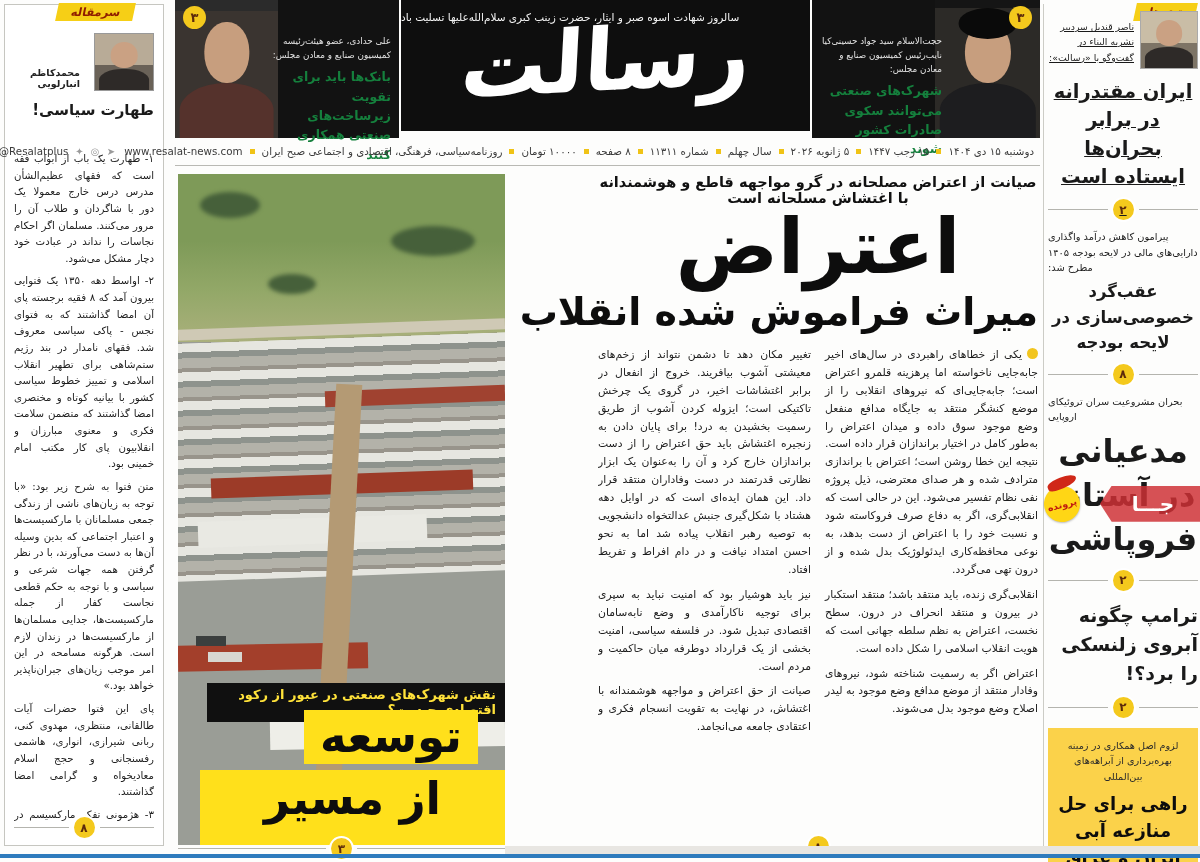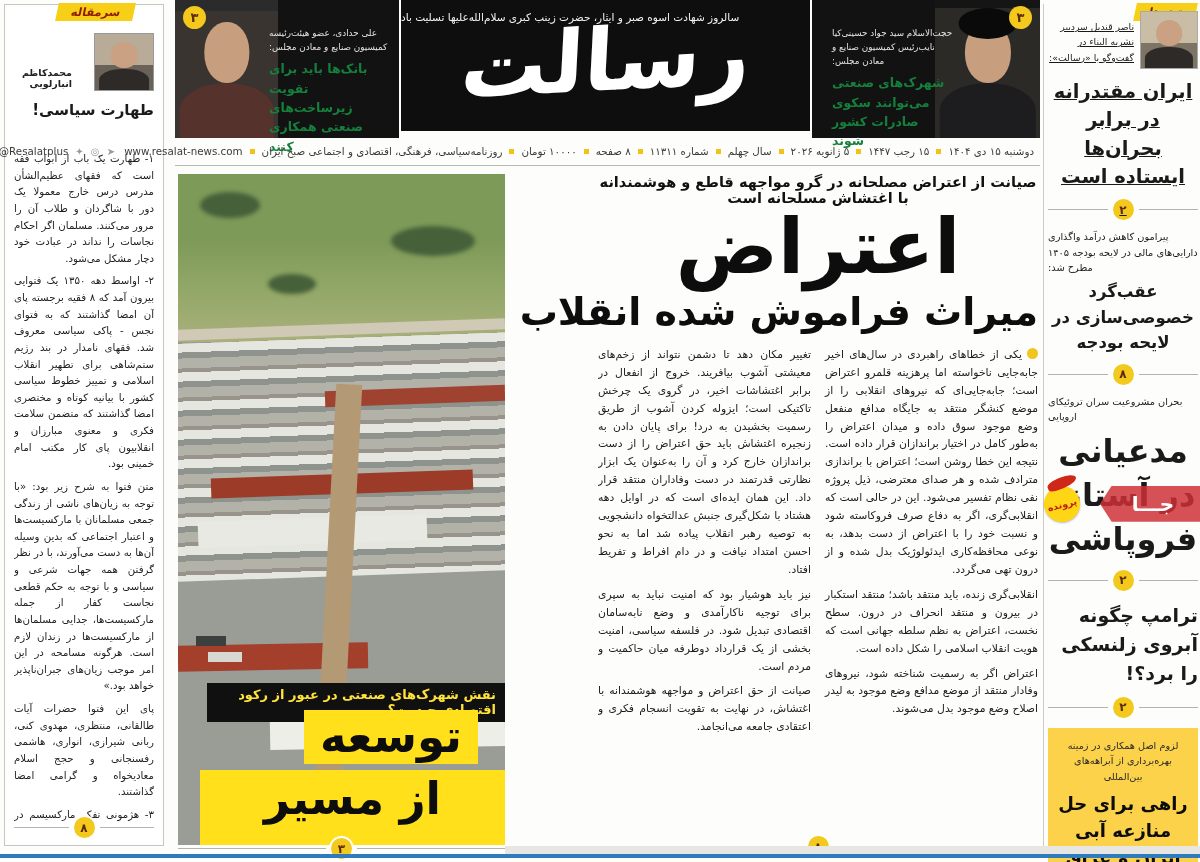--- a/index.html
+++ b/index.html
@@ -17,21 +17,21 @@
   .portrait { background:linear-gradient(180deg,#b8ab97 0 55%,#6a6258 55%); position:relative; overflow:hidden; }
   .portrait::before { content:""; position:absolute; top:14%; left:50%; transform:translateX(-50%);
              width:46%; height:46%; border-radius:50% 50% 46% 46%; background:#caa183; }
   .portrait::after { content:""; position:absolute; bottom:-4%; left:50%; transform:translateX(-50%);
              width:86%; height:42%; border-radius:46% 46% 0 0; background:#2e2a28; }
 
   
   .editorial { position:absolute; left:4px; top:4px; width:160px; height:842px;
                border:1px solid #c6c6c0; background:#fff; box-sizing:border-box; padding:6px 9px; }
   .ed-tab { position:absolute; top:-2px; left:52px; }
-  .ed-head { display:flex; gap:22px; margin-top:22px; align-items:flex-end; }
+  .ed-head { display:flex; gap:14px; margin-top:22px; align-items:flex-end; }
   .ed-photo { width:58px; height:56px; border:1px solid #999; flex:none; }
   .ed-author { font-size:9.5px; font-weight:bold; color:#222; padding-bottom:2px; }
   .ed-title { font-size:15px; font-weight:900; text-align:right; margin:10px 0 8px; }
   .ed-body { height:676px; overflow:hidden;margin-top:32px; }
   .ed-body p { font-size:10.2px; line-height:1.63; text-align:justify; margin:0 0 6px; color:#1d1d1d; }
   .ed-sep { position:absolute; left:9px; right:9px; bottom:7px; }
 
   
   .topbox { position:absolute; top:0; height:138px; background:#121212; color:#fff; }
   .topbox-left  { left:175px; width:224px; }
@@ -39,21 +39,21 @@
   .tb-photo { position:absolute; top:0; bottom:0; width:46%; }
   .topbox-left  .tb-photo { left:0;  background:linear-gradient(180deg,#2b2b2b 0 8%,#3a3430 8%); }
   .topbox-right .tb-photo { right:0; background:linear-gradient(180deg,#151515 0 6%,#2c2a27 6%); }
   .tb-photo::before { content:""; position:absolute; top:16%; left:50%; transform:translateX(-50%);
         width:44%; height:44%; border-radius:48%; background:#c79e7e; }
   .tb-photo::after { content:""; position:absolute; bottom:0; left:50%; transform:translateX(-50%);
         width:92%; height:40%; border-radius:50% 50% 0 0; background:#55322c; }
   .topbox-right .tb-photo::after { background:#1d1d1f; }
   .topbox-right .tb-photo i { position:absolute; top:6%; left:50%; transform:translateX(-50%);
         width:56%; height:22%; border-radius:50%; background:#0a0a0a; }
-  .tb-text { position:absolute; top:26px; width:122px; text-align:left;margin-left:12px; }
+  .tb-text { position:absolute; top:34px; width:122px; text-align:right; }
   .topbox-left  .tb-text { right:8px; }
   .topbox-right .tb-text { left:8px; }
   .tb-kicker { font-size:8.8px; color:#e3e3e3; line-height:1.6; margin-bottom:5px; }
   .tb-title  { font-size:12.5px; font-weight:bold; line-height:1.55; color:#15803d; }
   .corner-circle { position:absolute; top:6px; width:23px; height:23px; border-radius:50%;
         background:#f4c91d; color:#5c2a0c; font-weight:bold; font-size:13px;
         display:flex; align-items:center; justify-content:center; }
   .topbox-left  .corner-circle { left:8px; }
   .topbox-right .corner-circle { right:8px; }
 

